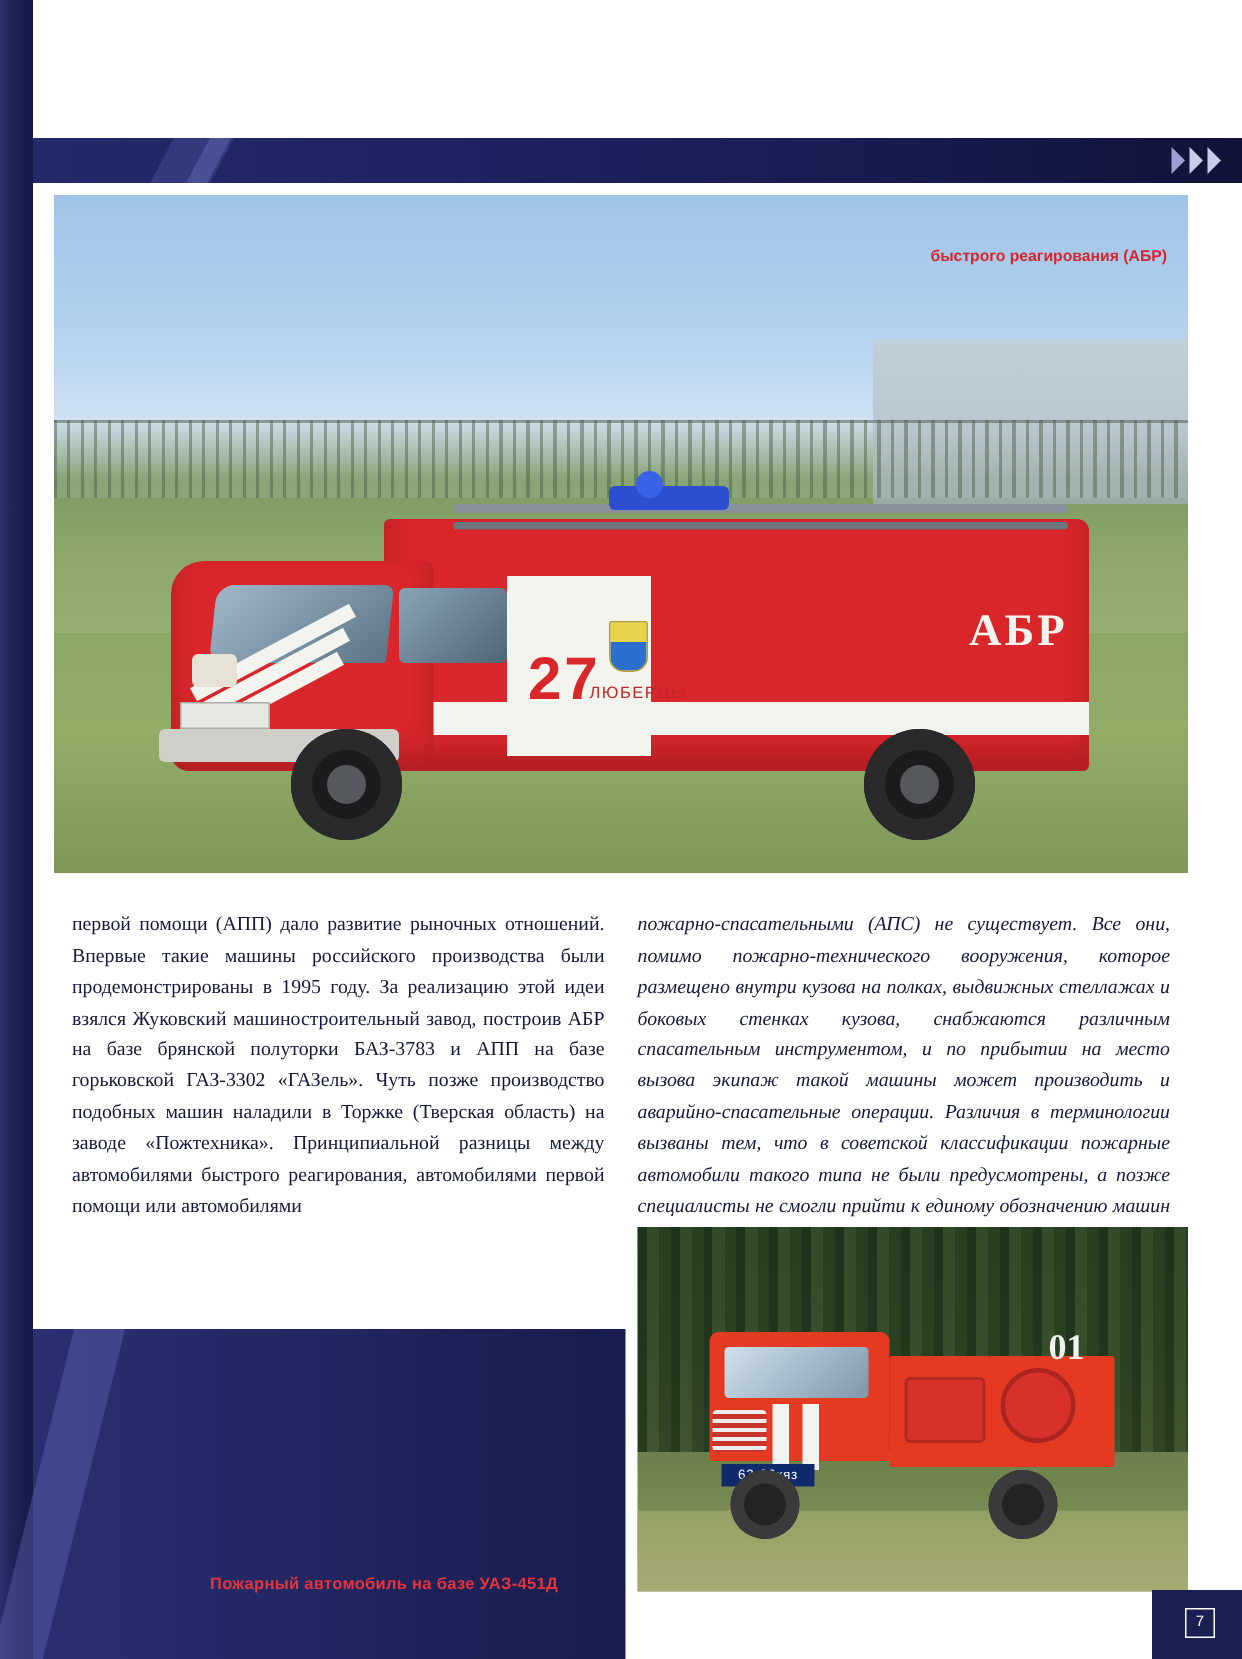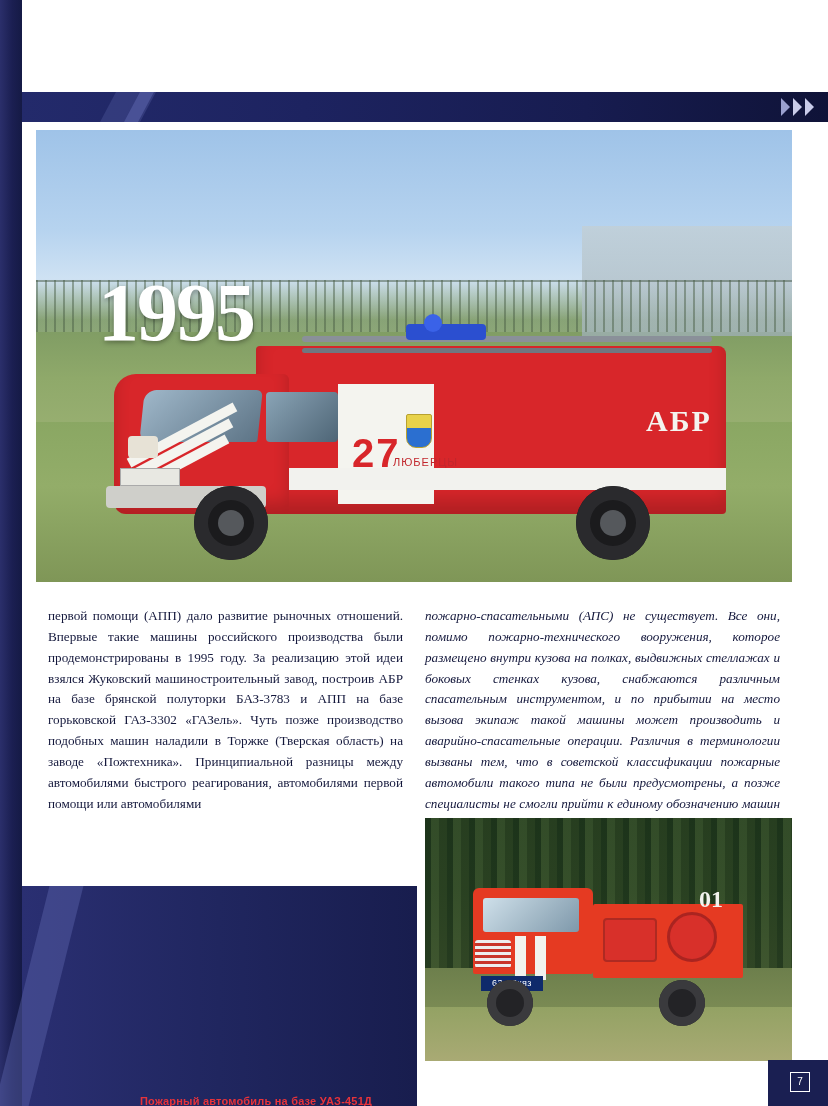--- a/index.html
+++ b/index.html
@@ -398,21 +398,20 @@
   .caption-bottom {
     position: absolute;
     left: 140px;
     top: 1050px;
     width: 270px;
     color: #e8333a;
     font-family: "Liberation Sans", sans-serif;
     font-size: 11px;
     font-weight: bold;
     letter-spacing: .2px;
-    margin-top: 45px;
   }
 
   .page-number {
     position: absolute;
     right: 18px;
     bottom: 14px;
     width: 18px;
     height: 18px;
     border: 1px solid #ffffff;
     color: #ffffff;
@@ -474,23 +473,23 @@
       <div class="city">ЛЮБЕРЦЫ</div>
       <div class="abr">АБР</div>
       <div class="wheel front">
           <span class="hub"></span>
         </div>
       <div class="wheel rear">
           <span class="hub"></span>
         </div>
     </div>
 
-    <div class="year-top">1995</div>
 
     <div class="caption-top">
+      <div>быстрого реагирования (АБР)</div>
     </div>
   </div>
 
   <div class="col left">
     <p>первой помощи (АПП) дало развитие рыночных отношений. Впервые такие машины российского производства были продемонстрированы в 1995 году. За реализацию этой идеи взялся Жуковский машиностроительный завод, построив АБР на базе брянской полуторки БАЗ-3783 и АПП на базе горьковской ГАЗ-3302 «ГАЗель». Чуть позже производство подобных машин наладили в Торжке (Тверская область) на заводе «Пожтехника». Принципиальной разницы между автомобилями быстрого реагирования, автомобилями первой помощи или автомобилями</p>
   </div>
 
   <div class="col right">
     <p>пожарно-спасательными (АПС) не существует. Все они, помимо пожарно-технического вооружения, которое размещено внутри кузова на полках, выдвижных стеллажах и боковых стенках кузова, снабжаются различным спасательным инструментом, и по прибытии на место вызова экипаж такой машины может производить и аварийно-спасательные операции. Различия в терминологии вызваны тем, что в советской классификации пожарные автомобили такого типа не были предусмотрены, а позже специалисты не смогли прийти к единому обозначению машин такого типа.</p>
   </div>

